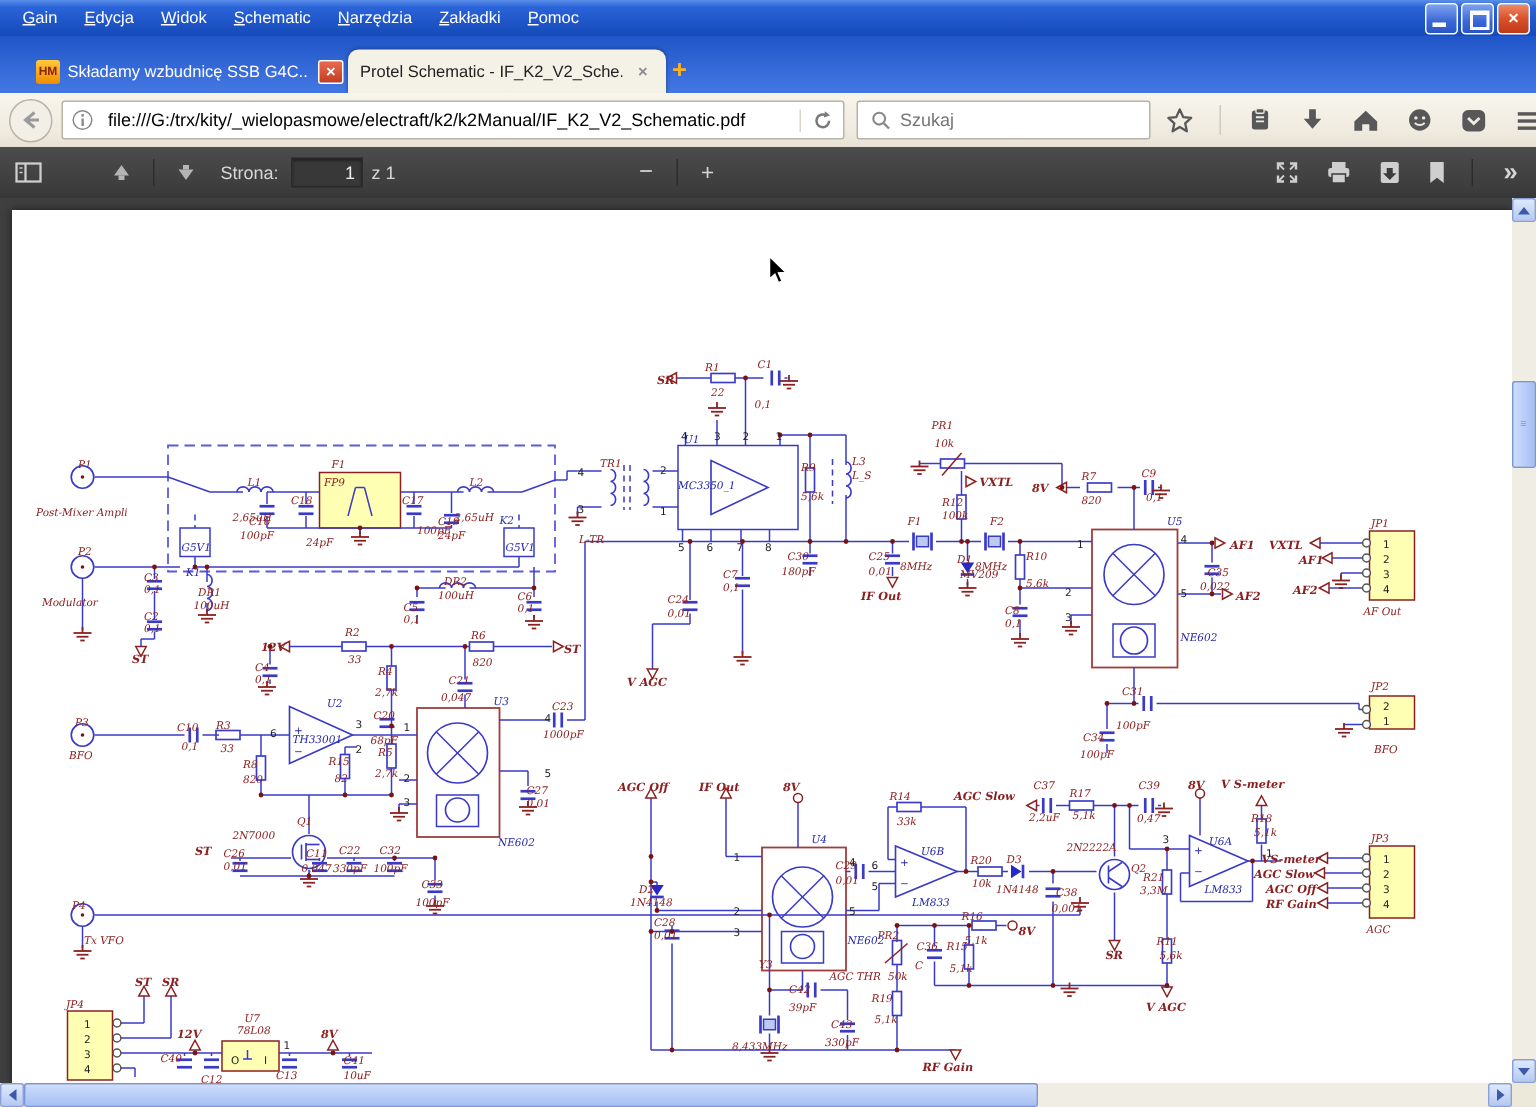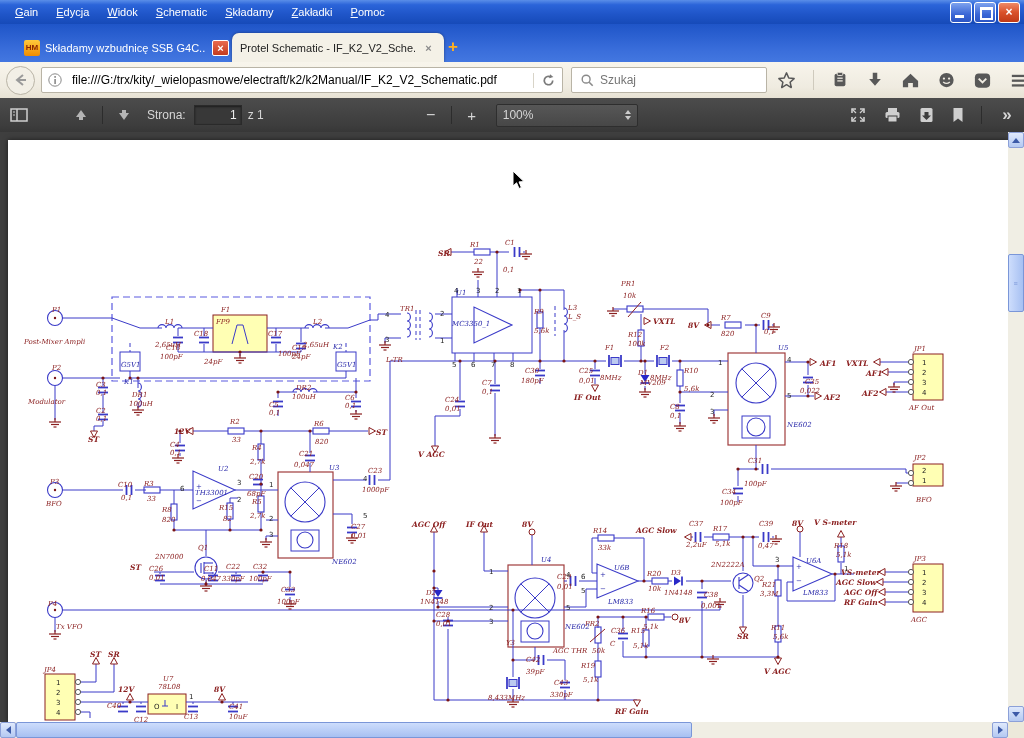--- a/index.html
+++ b/index.html
@@ -109,21 +109,21 @@
 </style>
 </head>
 <body>
 
 <div class="abs titlebar">
   <div class="abs menubar">
     <span class="menuitem">Gain</span>
     <span class="menuitem">Edycja</span>
     <span class="menuitem">Widok</span>
     <span class="menuitem">Schematic</span>
-    <span class="menuitem">Składamy</span>
+    <span class="menuitem">Narzędzia</span>
     <span class="menuitem">Zakładki</span>
     <span class="menuitem">Pomoc</span>
   </div>
   <div class="abs winbtns">
     <div class="wbtn">
         <div class="bar"></div>
       </div>
     <div class="wbtn">
         <div class="box"></div>
       </div>
@@ -249,27 +249,20 @@
         <rect x="5" y="2" width="4" height="3" fill="#b5b5b5"></rect>
       </svg>
   </span>
   <span style="margin-left:10px">Strona:</span>
   <input class="pageinput" style="margin-left: 8px;" value="1">
   <span style="margin-left:6px">z 1</span>
   <span style="width:155px"></span>
   <span class="pdficon" style="width:24px;font-size:16px">−</span>
   <span class="pdfsep"></span>
   <span class="pdficon" style="width:24px;font-size:15px">+</span>
-  <div class="zoomsel" style="margin-left:12px">
-    <span>100%</span>
-    <span class="selarrows">
-        <span class="tri-u"></span>
-        <span class="tri-d"></span>
-      </span>
-  </div>
   <span style="flex:1"></span>
   <span class="pdficon" style="width:34px">
     <svg width="16" height="16" viewBox="0 0 16 16" stroke="#cfcfcf" stroke-width="1.6" fill="none">
         <path d="M6 2 H2 V6 M10 2 H14 V6 M6 14 H2 V10 M10 14 H14 V10"></path>
         <path d="M2 2 L6 6 M14 2 L10 6 M2 14 L6 10 M14 14 L10 10" stroke-width="1.2"></path>
       </svg>
   </span>
   <span class="pdficon" style="width:34px">
     <svg width="17" height="16" viewBox="0 0 17 16">
         <rect x="4" y="1" width="9" height="4" fill="#cfcfcf"></rect>

